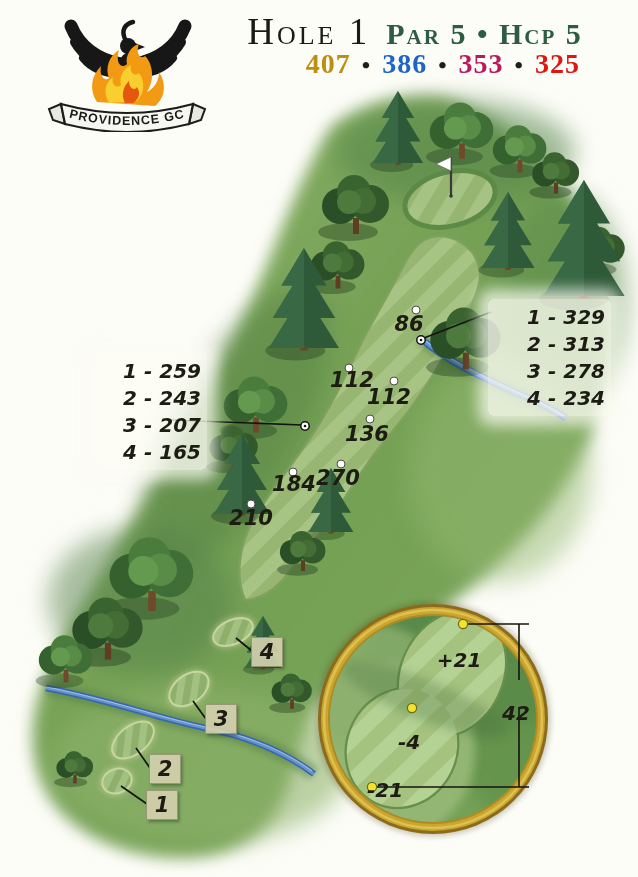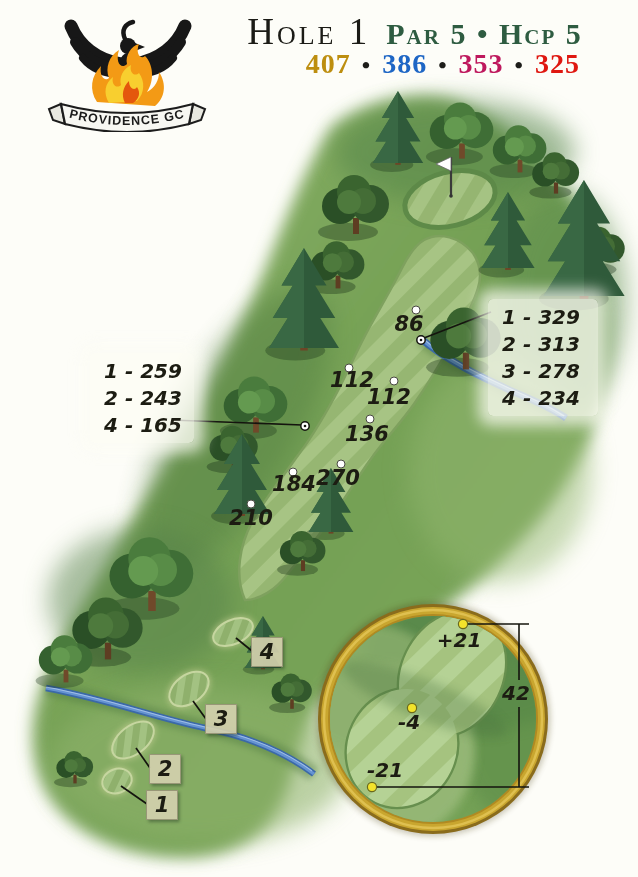--- a/index.html
+++ b/index.html
@@ -16,27 +16,27 @@
             display:flex;justify-content:flex-end;align-items:baseline;gap:11px;
             font-family:"Liberation Serif","DejaVu Serif",serif;
             font-size:28px;font-weight:700;letter-spacing:1px;}
   .d-gold{color:#bd8e0f;} .d-blue{color:#1e66c5;} .d-black{color:#be185d;} .d-red{color:#df1710;}
   .sep{color:#1d1d1a;font-size:24px;}
   
   .logo{position:absolute;left:36px;top:6px;width:182px;height:126px;z-index:4;}
   
   .hand{font-family:"DejaVu Sans",sans-serif;font-style:italic;font-weight:700;color:#1c1c12;}
   .marker{position:absolute;transform:translate(-50%,-50%);font-size:21px;white-space:nowrap;z-index:3;}
-  .callout{position:absolute;z-index:3;border-radius:5px;padding:5px 6px 4px 14px;
-           background:rgba(252,252,244,0.78);box-shadow:0 0 14px 10px rgba(252,252,244,0.72);}
+  .callout{position:absolute;z-index:3;border-radius:5px;padding:5px 6px 4px 27px;
+           background:rgba(252,252,244,0.78);box-shadow:0 0 14px 10px rgba(252,252,244,0.72);text-align:right;}
   .callout .row{font-size:20px;line-height:27px;white-space:nowrap;}
   .chip{position:absolute;z-index:3;width:30px;height:28px;display:flex;align-items:center;justify-content:center;
         background:rgba(210,207,172,0.92);border:1px solid rgba(110,108,80,0.55);
         box-shadow:1.5px 2px 3px rgba(30,50,30,0.45);font-size:21px;}
-  .insetlab{position:absolute;transform:translate(-50%,-50%);font-size:20px;white-space:nowrap;z-index:3;}
+  .insetlab{position:absolute;transform:translate(-50%,-50%);font-size:20px;white-space:nowrap;z-index:3;margin-top:20px;}
 </style>
 </head>
 <body>
 
 <div class="page">
 
   <svg class="course" width="638" height="877" viewBox="0 0 638 877">
     <defs>
       <linearGradient id="roughG" x1="0" y1="0" x2="1" y2="1">
         <stop offset="0" stop-color="#8db269"></stop>
@@ -279,20 +279,21 @@
     <span class="d-blue">386</span>
     <span class="sep">•</span>
     <span class="d-black">353</span>
     <span class="sep">•</span>
     <span class="d-red">325</span>
   </div>
 
   <div class="callout hand" style="left:90px;top:353px;width:84px;">
     <div class="row">1 - 259</div>
     <div class="row">2 - 243</div>
+    <div class="row">3 - 207</div>
     <div class="row">4 - 165</div>
   </div>
   <div class="callout hand" style="left:488px;top:299px;width:90px;">
     <div class="row">1 - 329</div>
     <div class="row">2 - 313</div>
     <div class="row">3 - 278</div>
     <div class="row">4 - 234</div>
   </div>
 
   <div class="marker hand" style="left:409px;top:324px;">86</div>

